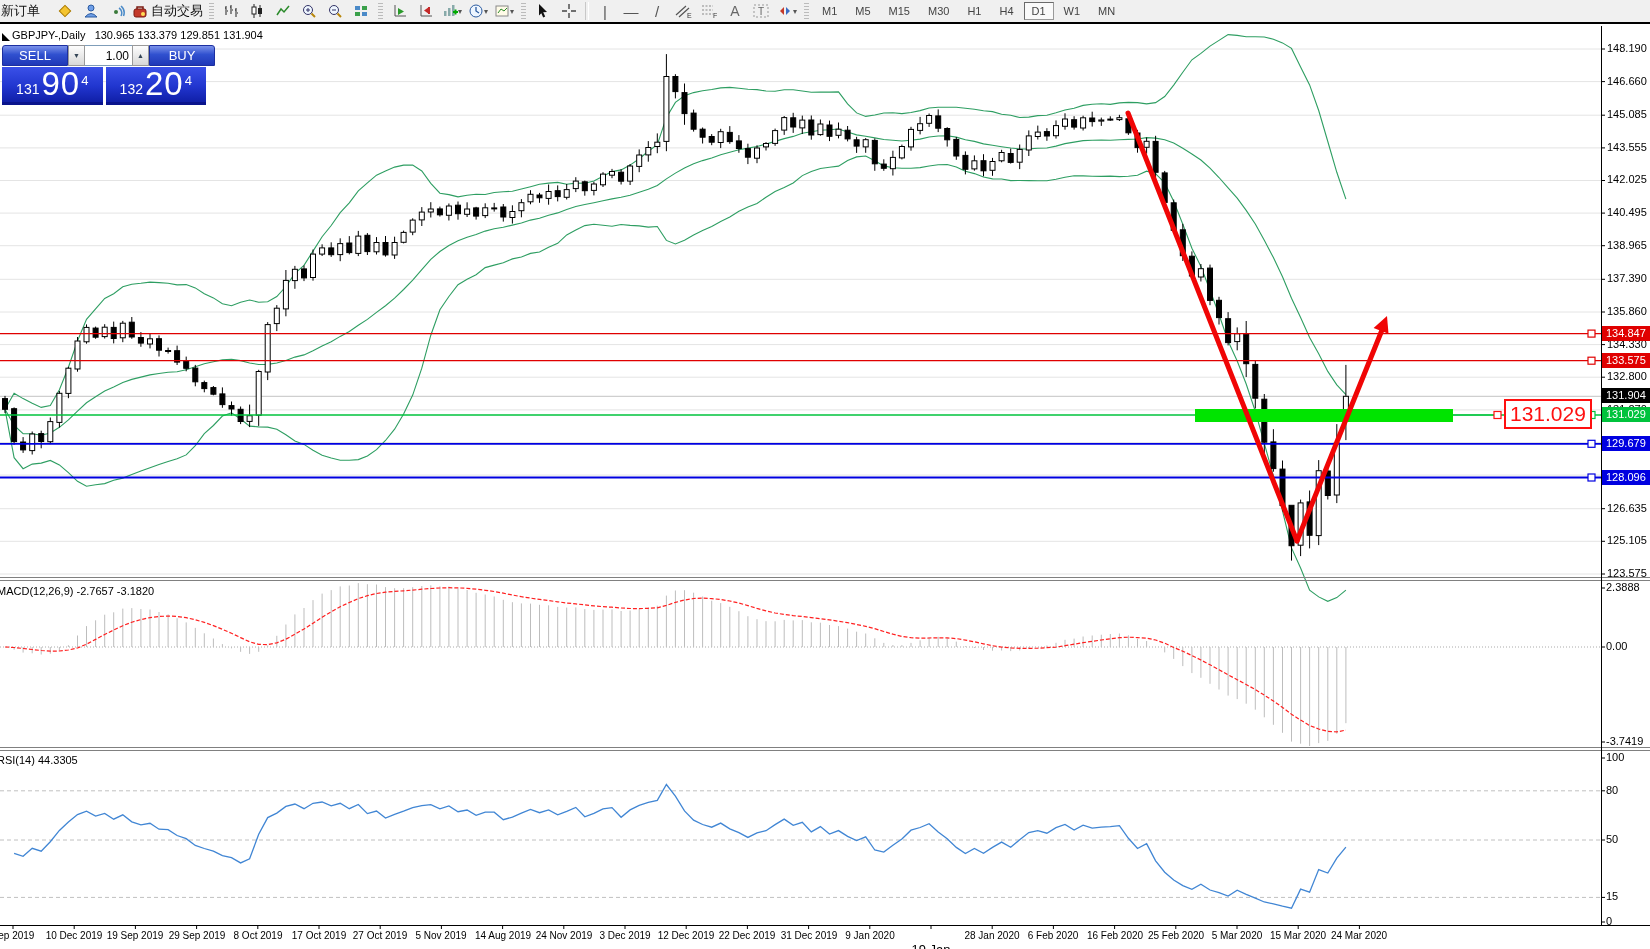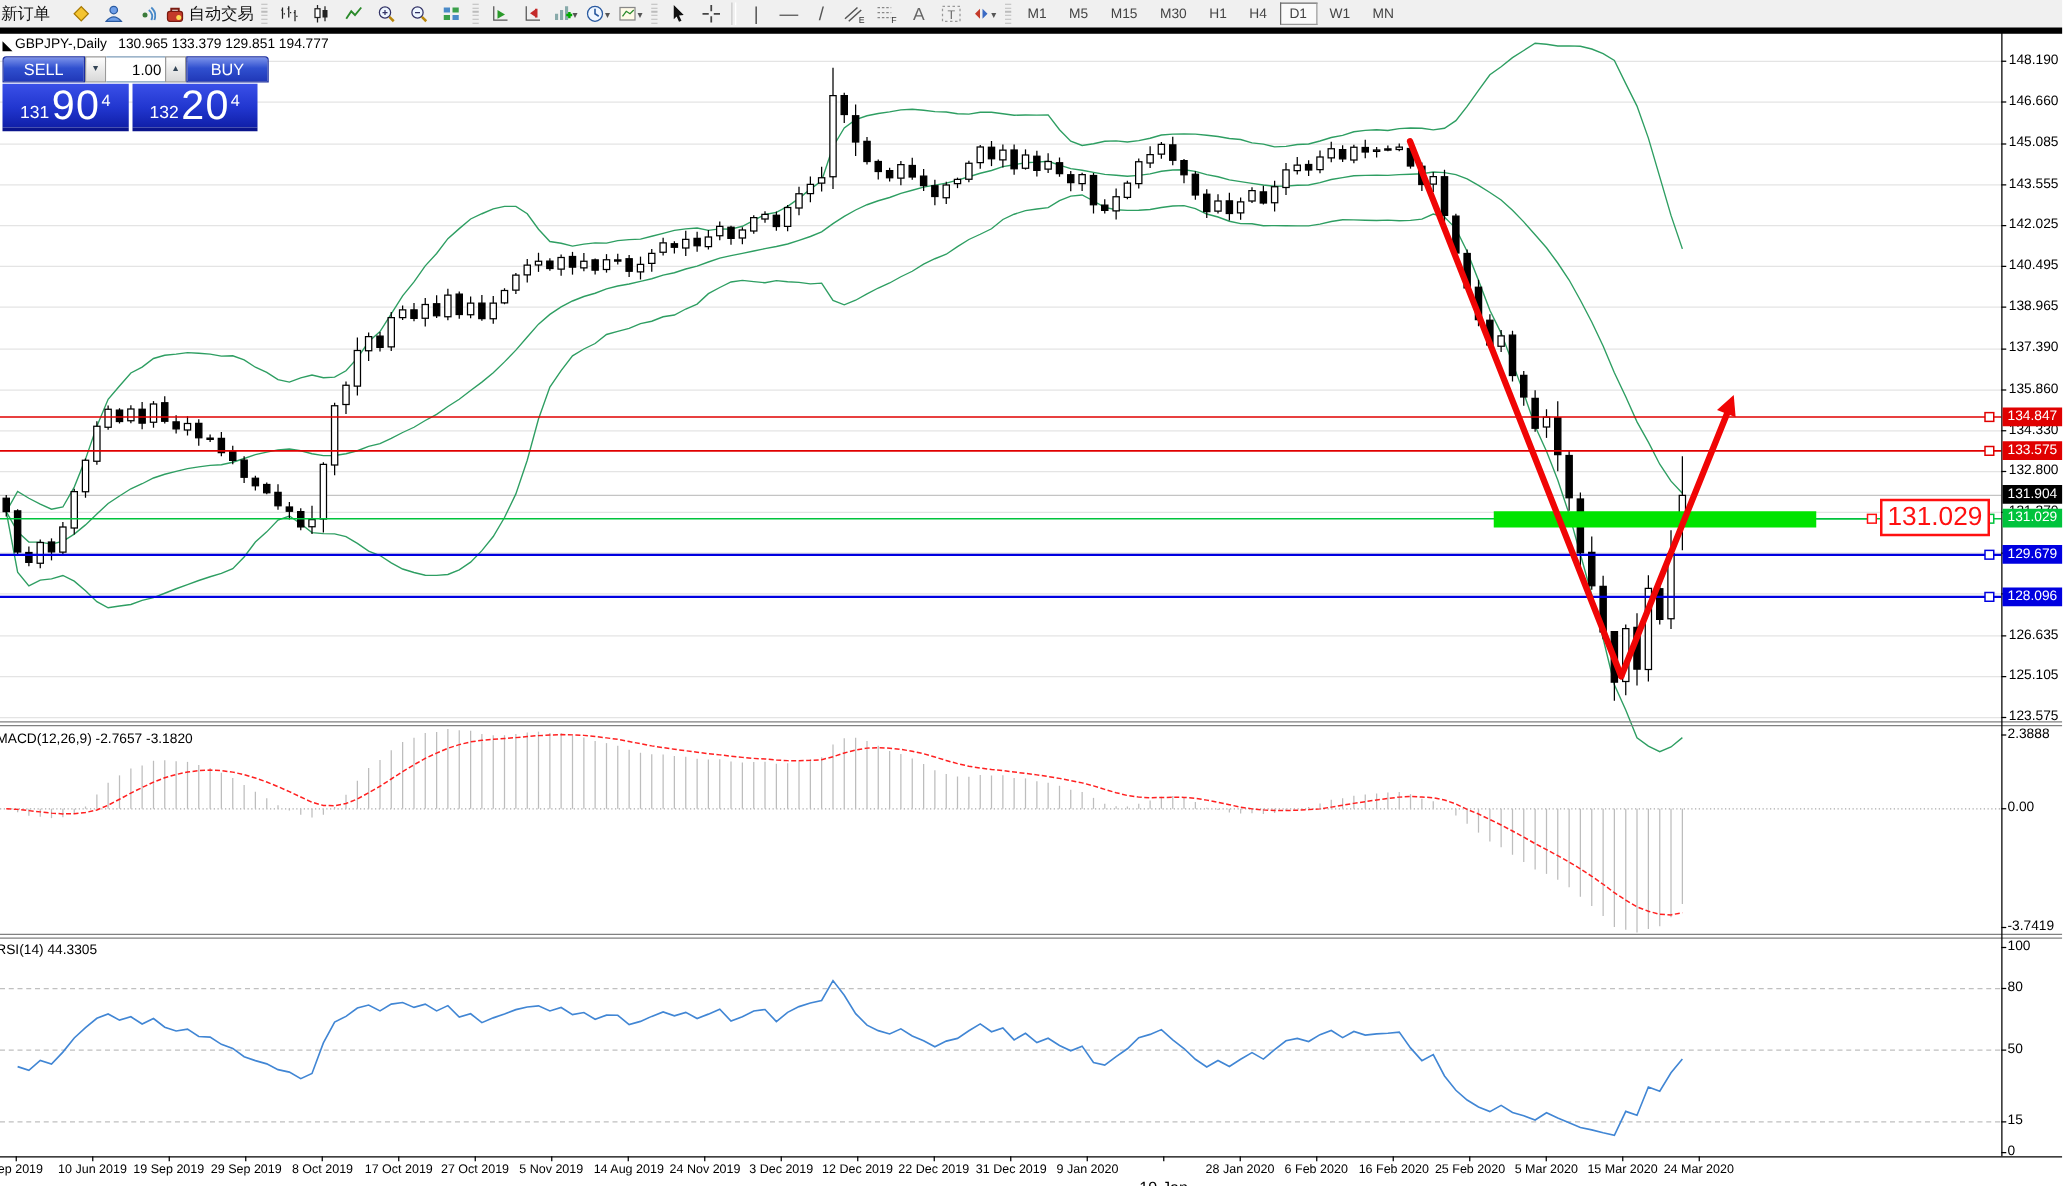--- a/index.html
+++ b/index.html
@@ -1,20 +1,20 @@
 <!DOCTYPE html>
 <html><head>
 <meta charset="utf-8">
 <style>
   html,body{margin:0;padding:0;background:#fff;}
   #root{position:relative;width:1650px;height:949px;overflow:hidden;background:#fff;
         font-family:"Liberation Sans",sans-serif;}
   
   #toolbar{position:absolute;left:0;top:0;width:1650px;height:22px;background:#f0f0f0;
-           border-bottom:5px solid #000000;display:flex;align-items:center;white-space:nowrap;}
+           border-bottom:2px solid #000000;display:flex;align-items:center;white-space:nowrap;}
   .tbtn{height:20px;min-width:22px;display:flex;align-items:center;justify-content:center;
         padding:0 2px;color:#333;}
   .tbtn svg{display:block;}
   .grip{width:5px;height:16px;margin:0 4px;
         background-image:repeating-linear-gradient(#bbb 0 1px,transparent 1px 3px);
         background-size:1px 100%;background-repeat:repeat-x;}
   .vsep{width:2px;height:18px;margin:0 3px;border-left:1px solid #c8c8c8;border-right:1px solid #fff;}
   #new-order{overflow:hidden;width:48px;}
   #new-order span{margin-left:-11px;font-size:13px;color:#111;}
   #auto-trading{display:flex;align-items:center;gap:3px;font-size:13px;color:#111;}
@@ -790,21 +790,21 @@
         <line x1="1175.8" y1="925" x2="1175.8" y2="929" stroke="#000"></line>
         <line x1="1237.0" y1="925" x2="1237.0" y2="929" stroke="#000"></line>
         <line x1="1298.2" y1="925" x2="1298.2" y2="929" stroke="#000"></line>
         <line x1="1359.4" y1="925" x2="1359.4" y2="929" stroke="#000"></line>
       </g>
     </svg>
 
   <div id="title-mark"></div>
   <div id="symbol-title">
     <span>GBPJPY-,Daily</span>
-    <span style="margin-left:6px;">130.965 133.379 129.851 194.777</span>
+    <span style="margin-left:6px;">130.965 133.379 129.851 131.904</span>
   </div>
 
   <div id="oneclick">
     <div id="oc-top">
       <div class="oc-btn" id="oc-sell">SELL</div>
       <div id="oc-vol">
         <div class="spin">▼</div>
         <input value="1.00" style="">
         <div class="spin">▲</div>
       </div>
@@ -855,21 +855,21 @@
       <div style="position: absolute; font-size: 11px; color: rgb(0, 0, 0); left: 1606px; top: 833px;">50</div>
       <div style="position: absolute; font-size: 11px; color: rgb(0, 0, 0); left: 1606px; top: 890px;">15</div>
       <div style="position: absolute; font-size: 11px; color: rgb(0, 0, 0); left: 1606px; top: 915px;">0</div>
       <div style="position: absolute; font-size: 11px; color: rgb(255, 255, 255); left: 1602px; top: 326px; background: rgb(224, 0, 0); padding: 0px 4px; height: 15px; line-height: 15px;">134.847</div>
       <div style="position: absolute; font-size: 11px; color: rgb(255, 255, 255); left: 1602px; top: 353px; background: rgb(224, 0, 0); padding: 0px 4px; height: 15px; line-height: 15px;">133.575</div>
       <div style="position: absolute; font-size: 11px; color: rgb(255, 255, 255); left: 1602px; top: 388px; background: rgb(0, 0, 0); padding: 0px 4px; height: 15px; line-height: 15px;">131.904</div>
       <div style="position: absolute; font-size: 11px; color: rgb(255, 255, 255); left: 1602px; top: 407px; background: rgb(0, 195, 60); padding: 0px 4px; height: 15px; line-height: 15px;">131.029</div>
       <div style="position: absolute; font-size: 11px; color: rgb(255, 255, 255); left: 1602px; top: 436px; background: rgb(0, 0, 224); padding: 0px 4px; height: 15px; line-height: 15px;">129.679</div>
       <div style="position: absolute; font-size: 11px; color: rgb(255, 255, 255); left: 1602px; top: 470px; background: rgb(0, 0, 224); padding: 0px 4px; height: 15px; line-height: 15px;">128.096</div>
       <div style="position: absolute; font-size: 10px; color: rgb(0, 0, 0); left: -21px; top: 930px; width: 68px; text-align: center;">Sep 2019</div>
-      <div style="position: absolute; font-size: 10px; color: rgb(0, 0, 0); left: 40px; top: 930px; width: 68px; text-align: center;">10 Jun 2019</div>
+      <div style="position: absolute; font-size: 10px; color: rgb(0, 0, 0); left: 40px; top: 930px; width: 68px; text-align: center;">10 Dec 2019</div>
       <div style="position: absolute; font-size: 10px; color: rgb(0, 0, 0); left: 101px; top: 930px; width: 68px; text-align: center;">19 Sep 2019</div>
       <div style="position: absolute; font-size: 10px; color: rgb(0, 0, 0); left: 163px; top: 930px; width: 68px; text-align: center;">29 Sep 2019</div>
       <div style="position: absolute; font-size: 10px; color: rgb(0, 0, 0); left: 224px; top: 930px; width: 68px; text-align: center;">8 Oct 2019</div>
       <div style="position: absolute; font-size: 10px; color: rgb(0, 0, 0); left: 285px; top: 930px; width: 68px; text-align: center;">17 Oct 2019</div>
       <div style="position: absolute; font-size: 10px; color: rgb(0, 0, 0); left: 346px; top: 930px; width: 68px; text-align: center;">27 Oct 2019</div>
       <div style="position: absolute; font-size: 10px; color: rgb(0, 0, 0); left: 407px; top: 930px; width: 68px; text-align: center;">5 Nov 2019</div>
       <div style="position: absolute; font-size: 10px; color: rgb(0, 0, 0); left: 469px; top: 930px; width: 68px; text-align: center;">14 Aug 2019</div>
       <div style="position: absolute; font-size: 10px; color: rgb(0, 0, 0); left: 530px; top: 930px; width: 68px; text-align: center;">24 Nov 2019</div>
       <div style="position: absolute; font-size: 10px; color: rgb(0, 0, 0); left: 591px; top: 930px; width: 68px; text-align: center;">3 Dec 2019</div>
       <div style="position: absolute; font-size: 10px; color: rgb(0, 0, 0); left: 652px; top: 930px; width: 68px; text-align: center;">12 Dec 2019</div>

